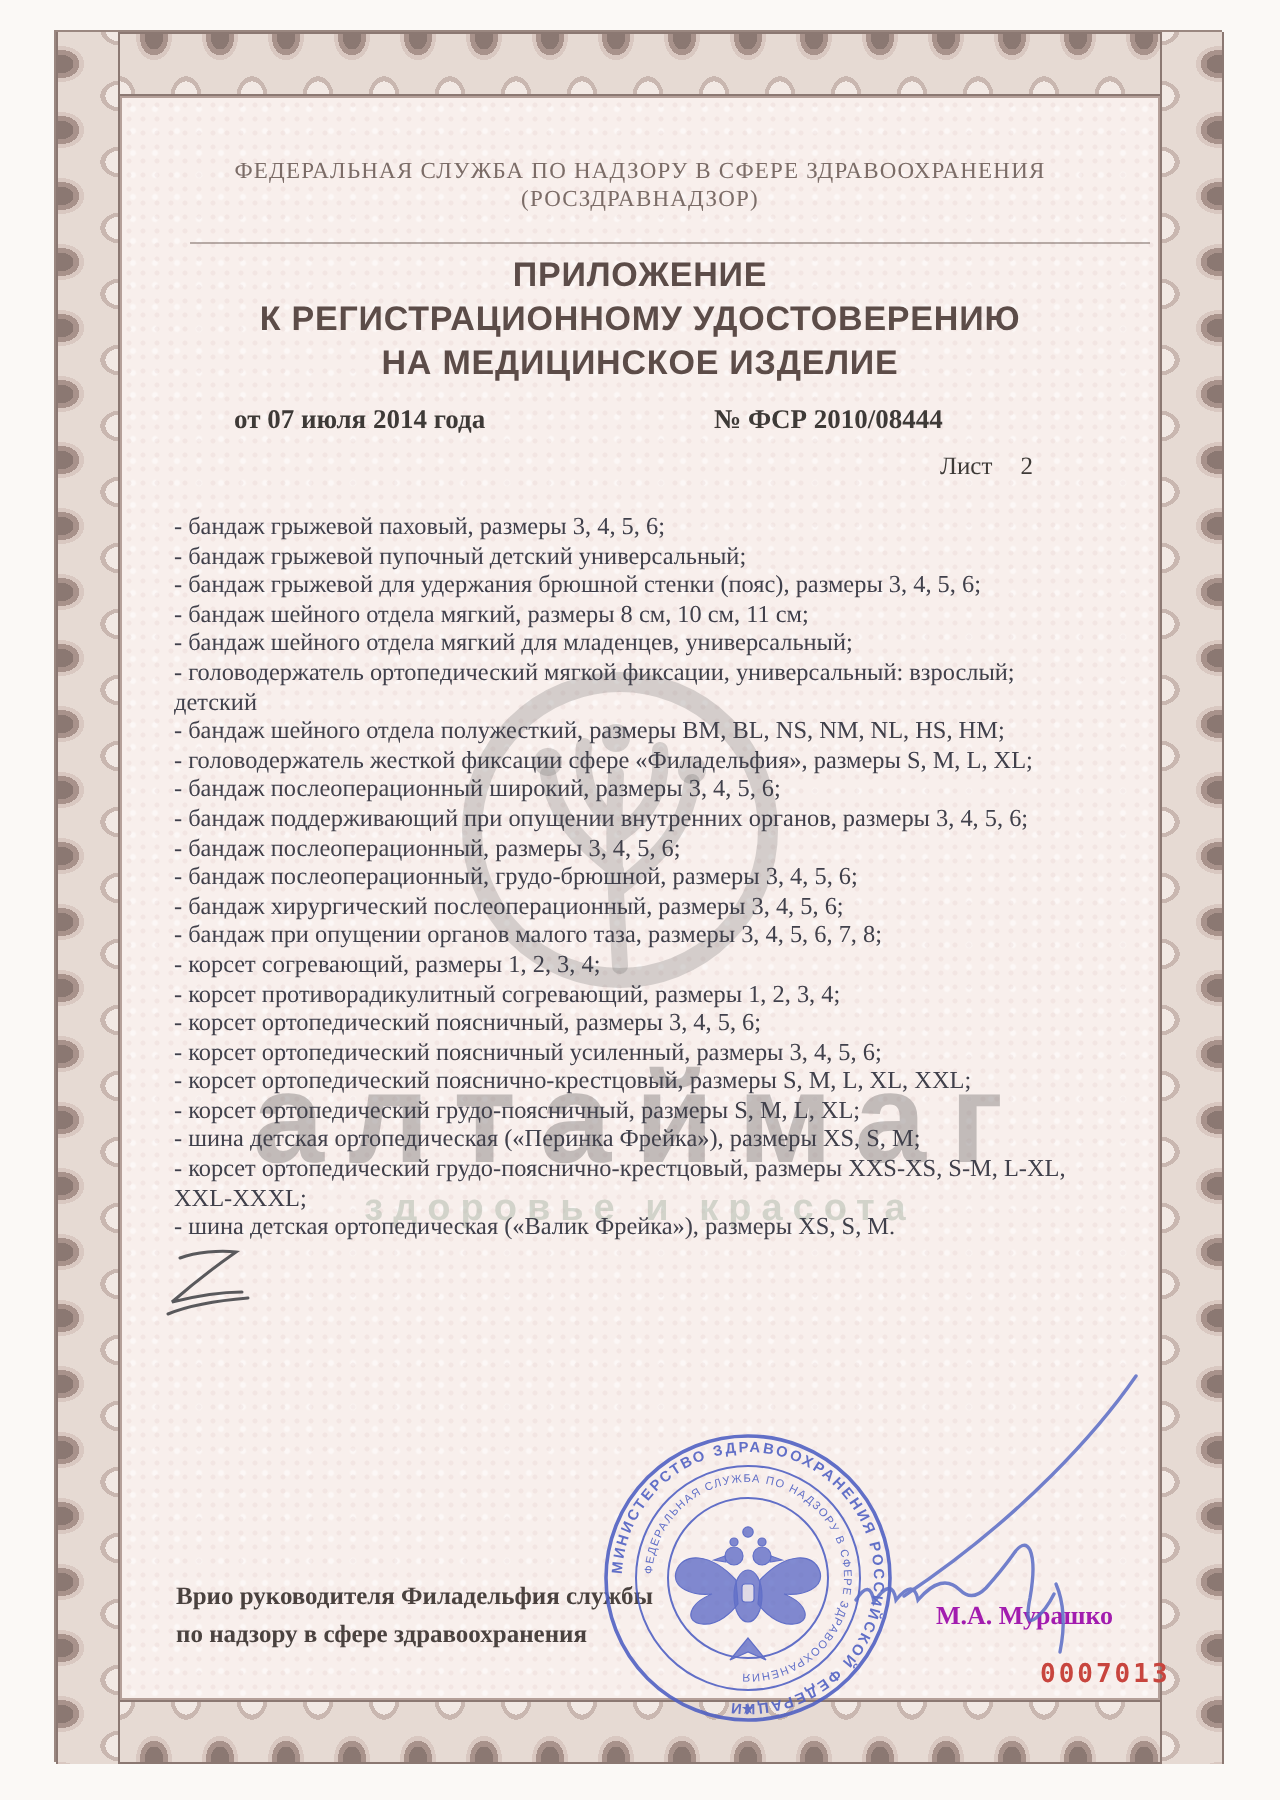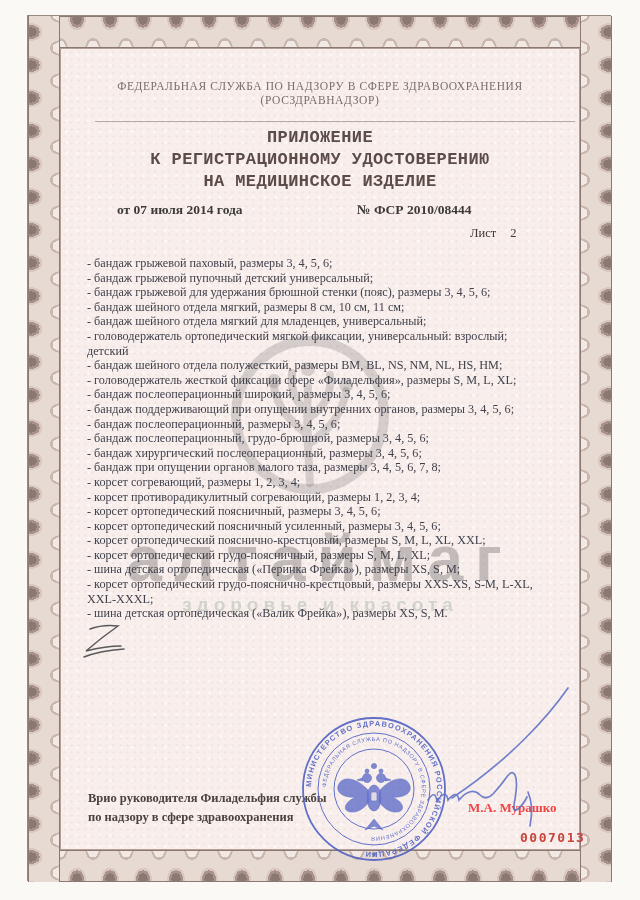--- a/index.html
+++ b/index.html
@@ -57,21 +57,21 @@
     border:1px solid #b5a099;box-sizing:border-box;
   }
   
   .org{
     position:absolute;left:60px;top:79px;width:520px;text-align:center;
     font-size:11.5px;line-height:14px;letter-spacing:.6px;color:#7b6c67;
   }
   .rule{position:absolute;left:95px;top:121px;width:480px;height:1px;background:rgba(128,112,106,.55);}
   .title{
     position:absolute;left:60px;top:127px;width:520px;text-align:center;
-    font-family:Liberation Mono, monospace;font-weight:bold;
+    font-family:Liberation Sans, sans-serif;font-weight:bold;
     font-size:17px;line-height:22px;letter-spacing:.4px;color:#5c4c48;
   }
   .meta-date{position:absolute;left:117px;top:202px;font-size:13.5px;font-weight:bold;color:#3e3a37;}
   .meta-number{position:absolute;left:357px;top:202px;font-size:13.5px;font-weight:bold;color:#3e3a37;}
   .sheet{position:absolute;left:470px;top:226px;width:110px;font-size:12.5px;font-weight:normal;color:#3e3a37;}
   .sheet .lbl{margin-right:14px;}
   .list{
     position:absolute;left:87px;top:256px;width:498px;
     font-size:12.2px;line-height:14.6px;color:#40404b;
   }
@@ -86,21 +86,21 @@
   .wm-slogan{
     position:absolute;left:60px;top:594px;width:520px;text-align:center;
     font-family:"Liberation Sans", sans-serif;font-weight:bold;
     font-size:19px;letter-spacing:5px;color:rgba(152,170,152,.40);
   }
   
   .sig-title{
     position:absolute;left:88px;top:789px;width:330px;
     font-size:12.5px;line-height:19px;font-weight:bold;color:#4a423f;
   }
-  .sig-name{position:absolute;left:468px;top:800px;font-size:13px;font-weight:bold;color:#ef4444;}
+  .sig-name{position:absolute;left:468px;top:800px;font-size:13px;font-weight:bold;color:#a21caf;}
   .serial{
     position:absolute;left:520px;top:830px;
     font-family:"DejaVu Sans Mono", monospace;font-weight:bold;
     font-size:13px;letter-spacing:1.5px;color:#c8453e;
   }
   .stamp{position:absolute;left:299px;top:714px;}
   .autograph{position:absolute;left:400px;top:680px;}
   .zmark{position:absolute;left:78px;top:620px;}
 </style>
 </head>

